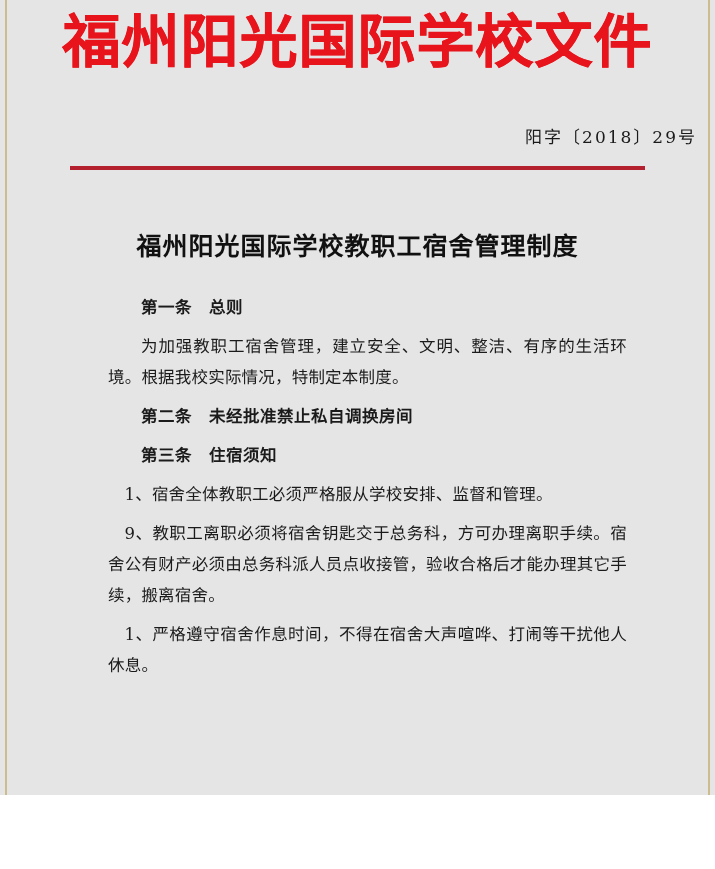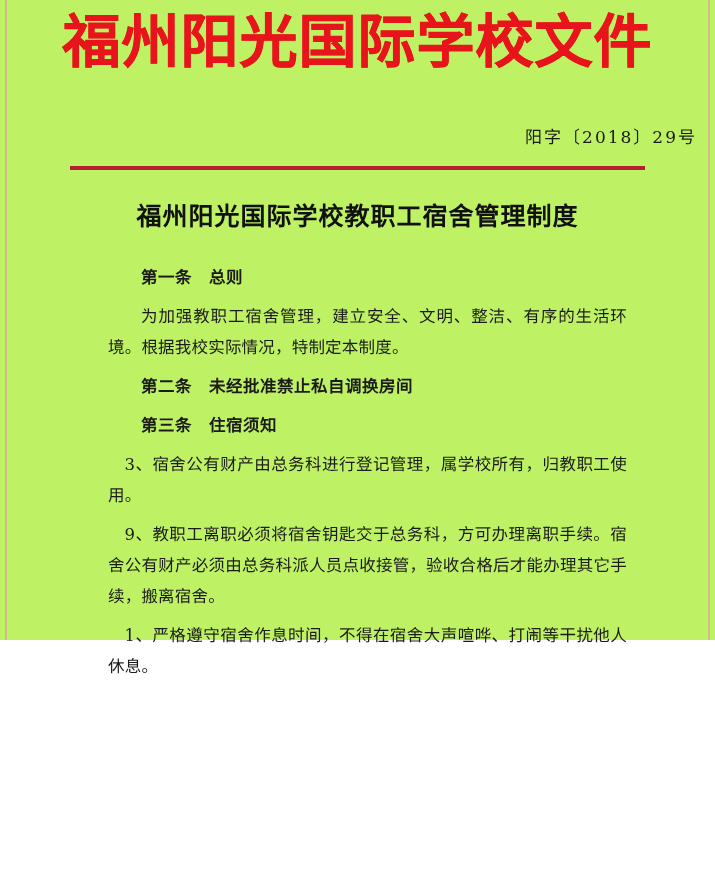--- a/index.html
+++ b/index.html
@@ -13,23 +13,23 @@
     background: #ffffff;
     font-family: "DejaVu Sans", "Liberation Sans", sans-serif;
     overflow: hidden;
     position: relative;
   }
 
   
   .page {
     position: relative;
     width: 715px;
-    height: 640px;
+    height: 795px;
     box-sizing: border-box;
-    background: #bef264;
+    background: #e5e5e5;
   }
   .edge-rule {
     position: absolute;
     top: 0;
     bottom: 0;
     width: 2px;
     background: #cdbd8e;
   }
   .edge-rule.left  { left: 5px; }
   .edge-rule.right { right: 5px; }
@@ -73,21 +73,21 @@
   
   .red-rule {
     margin: 18px 52px 0 52px;
     height: 4px;
     background: #b4202e;
   }
 
   
   .article-title {
     text-align: center;
-    margin-top: 26px;
+    margin-top: 56px;
     font-family: "DejaVu Serif", "Liberation Serif", serif;
     font-weight: bold;
     font-size: 25px;
     letter-spacing: 1px;
     color: #111111;
   }
 
   
   .body-text {
     margin-top: 30px;
@@ -133,19 +133,19 @@
 
     <div class="red-rule"></div>
 
     <div class="article-title">福州阳光国际学校教职工宿舍管理制度</div>
 
     <div class="body-text" id="body-text">
         <p class="sec-heading">第一条　总则</p>
         <p class="para">为加强教职工宿舍管理，建立安全、文明、整洁、有序的生活环境。根据我校实际情况，特制定本制度。</p>
         <p class="sec-heading">第二条　未经批准禁止私自调换房间</p>
         <p class="sec-heading">第三条　住宿须知</p>
-        <p class="item">3、宿舍公有财产由总务科进行登记管理，属学校所有，归教职工使用。</p>
+        <p class="item">1、宿舍全体教职工必须严格服从学校安排、监督和管理。</p>
         <p class="item">9、教职工离职必须将宿舍钥匙交于总务科，方可办理离职手续。宿舍公有财产必须由总务科派人员点收接管，验收合格后才能办理其它手续，搬离宿舍。</p>
         <p class="item">1、严格遵守宿舍作息时间，不得在宿舍大声喧哗、打闹等干扰他人休息。</p>
       </div>
 
   </div>
 </div>
 
 </body></html>

